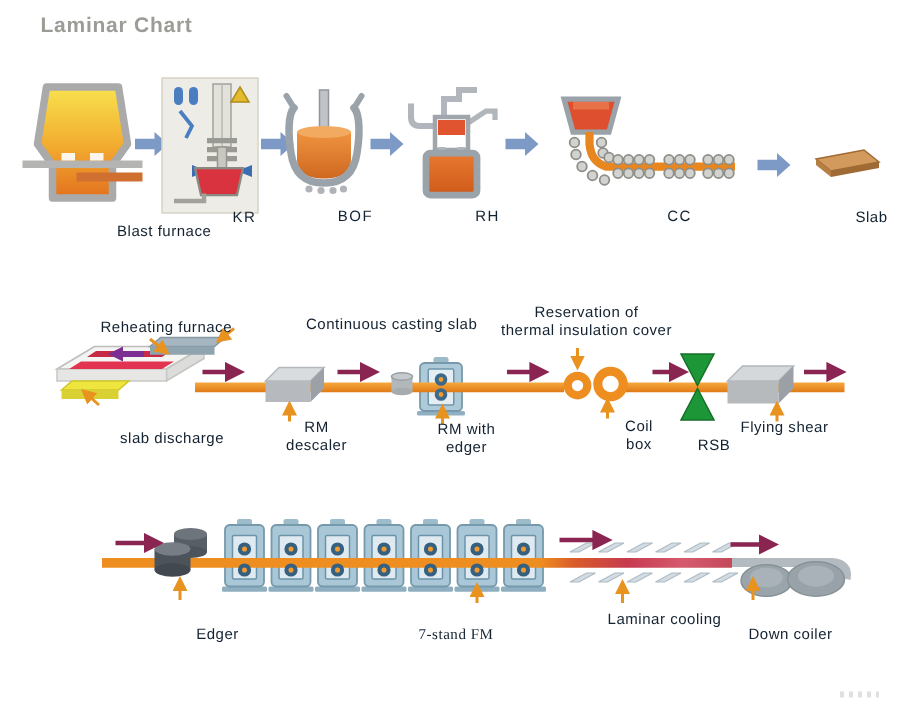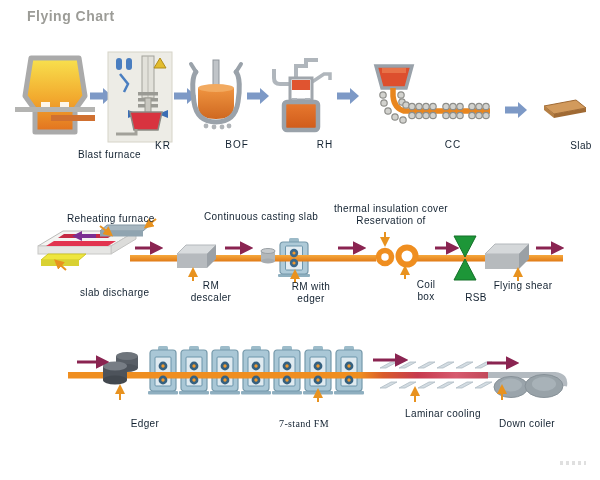--- a/index.html
+++ b/index.html
@@ -13,21 +13,21 @@
   .lbl.sp{letter-spacing:1px;}
   svg{position:absolute;display:block;}
   .corner-mark{position:absolute;left:560px;top:461px;width:26px;height:4px;opacity:.55;
        background:repeating-linear-gradient(90deg,#c6c6c6 0 3px,transparent 3px 6px);}
 </style>
 </head>
 <body>
 
 <div class="stage">
 
-  <div class="title">Flying Chart</div>
+  <div class="title">Laminar Chart</div>
 
   <svg style="left:10px;top:50px;" width="592" height="100" viewBox="0 0 592 100">
     <defs>
       <linearGradient id="r1bf" x1="0" y1="0" x2="0" y2="1">
         <stop offset="0" stop-color="#f8e24e"></stop>
           <stop offset=".55" stop-color="#f2a92e"></stop>
         <stop offset="1" stop-color="#e2711f"></stop>
       </linearGradient>
       <linearGradient id="r1bof" x1="0" y1="0" x2="0" y2="1">
         <stop offset="0" stop-color="#ef9440"></stop>
@@ -249,22 +249,22 @@
       <line x1="185" y1="81" x2="185" y2="71" marker-end="url(#mOr2)"></line>
       <line x1="287" y1="83" x2="287" y2="73" marker-end="url(#mOr2)"></line>
       <line x1="397" y1="79" x2="397" y2="69" marker-end="url(#mOr2)"></line>
       <line x1="510" y1="81" x2="510" y2="71" marker-end="url(#mOr2)"></line>
     </g>
   </svg>
 
   <div class="lbl" style="left:21px;top:213px;">Reheating furnace</div>
   <div class="lbl" style="left:158px;top:211px;">Continuous casting slab</div>
   <div class="lbl c" style="left:368px;top:203px;">
+    <div>Reservation of</div>
     <div>thermal insulation cover</div>
-    <div>Reservation of</div>
   </div>
   <div class="lbl" style="left:34px;top:287px;text-align:center;">slab discharge</div>
   <div class="lbl c" style="left:188px;top:280px;">
     <div>RM</div>
     <div>descaler</div>
   </div>
   <div class="lbl c" style="left:288px;top:281px;">
     <div>RM with</div>
     <div>edger</div>
   </div>

